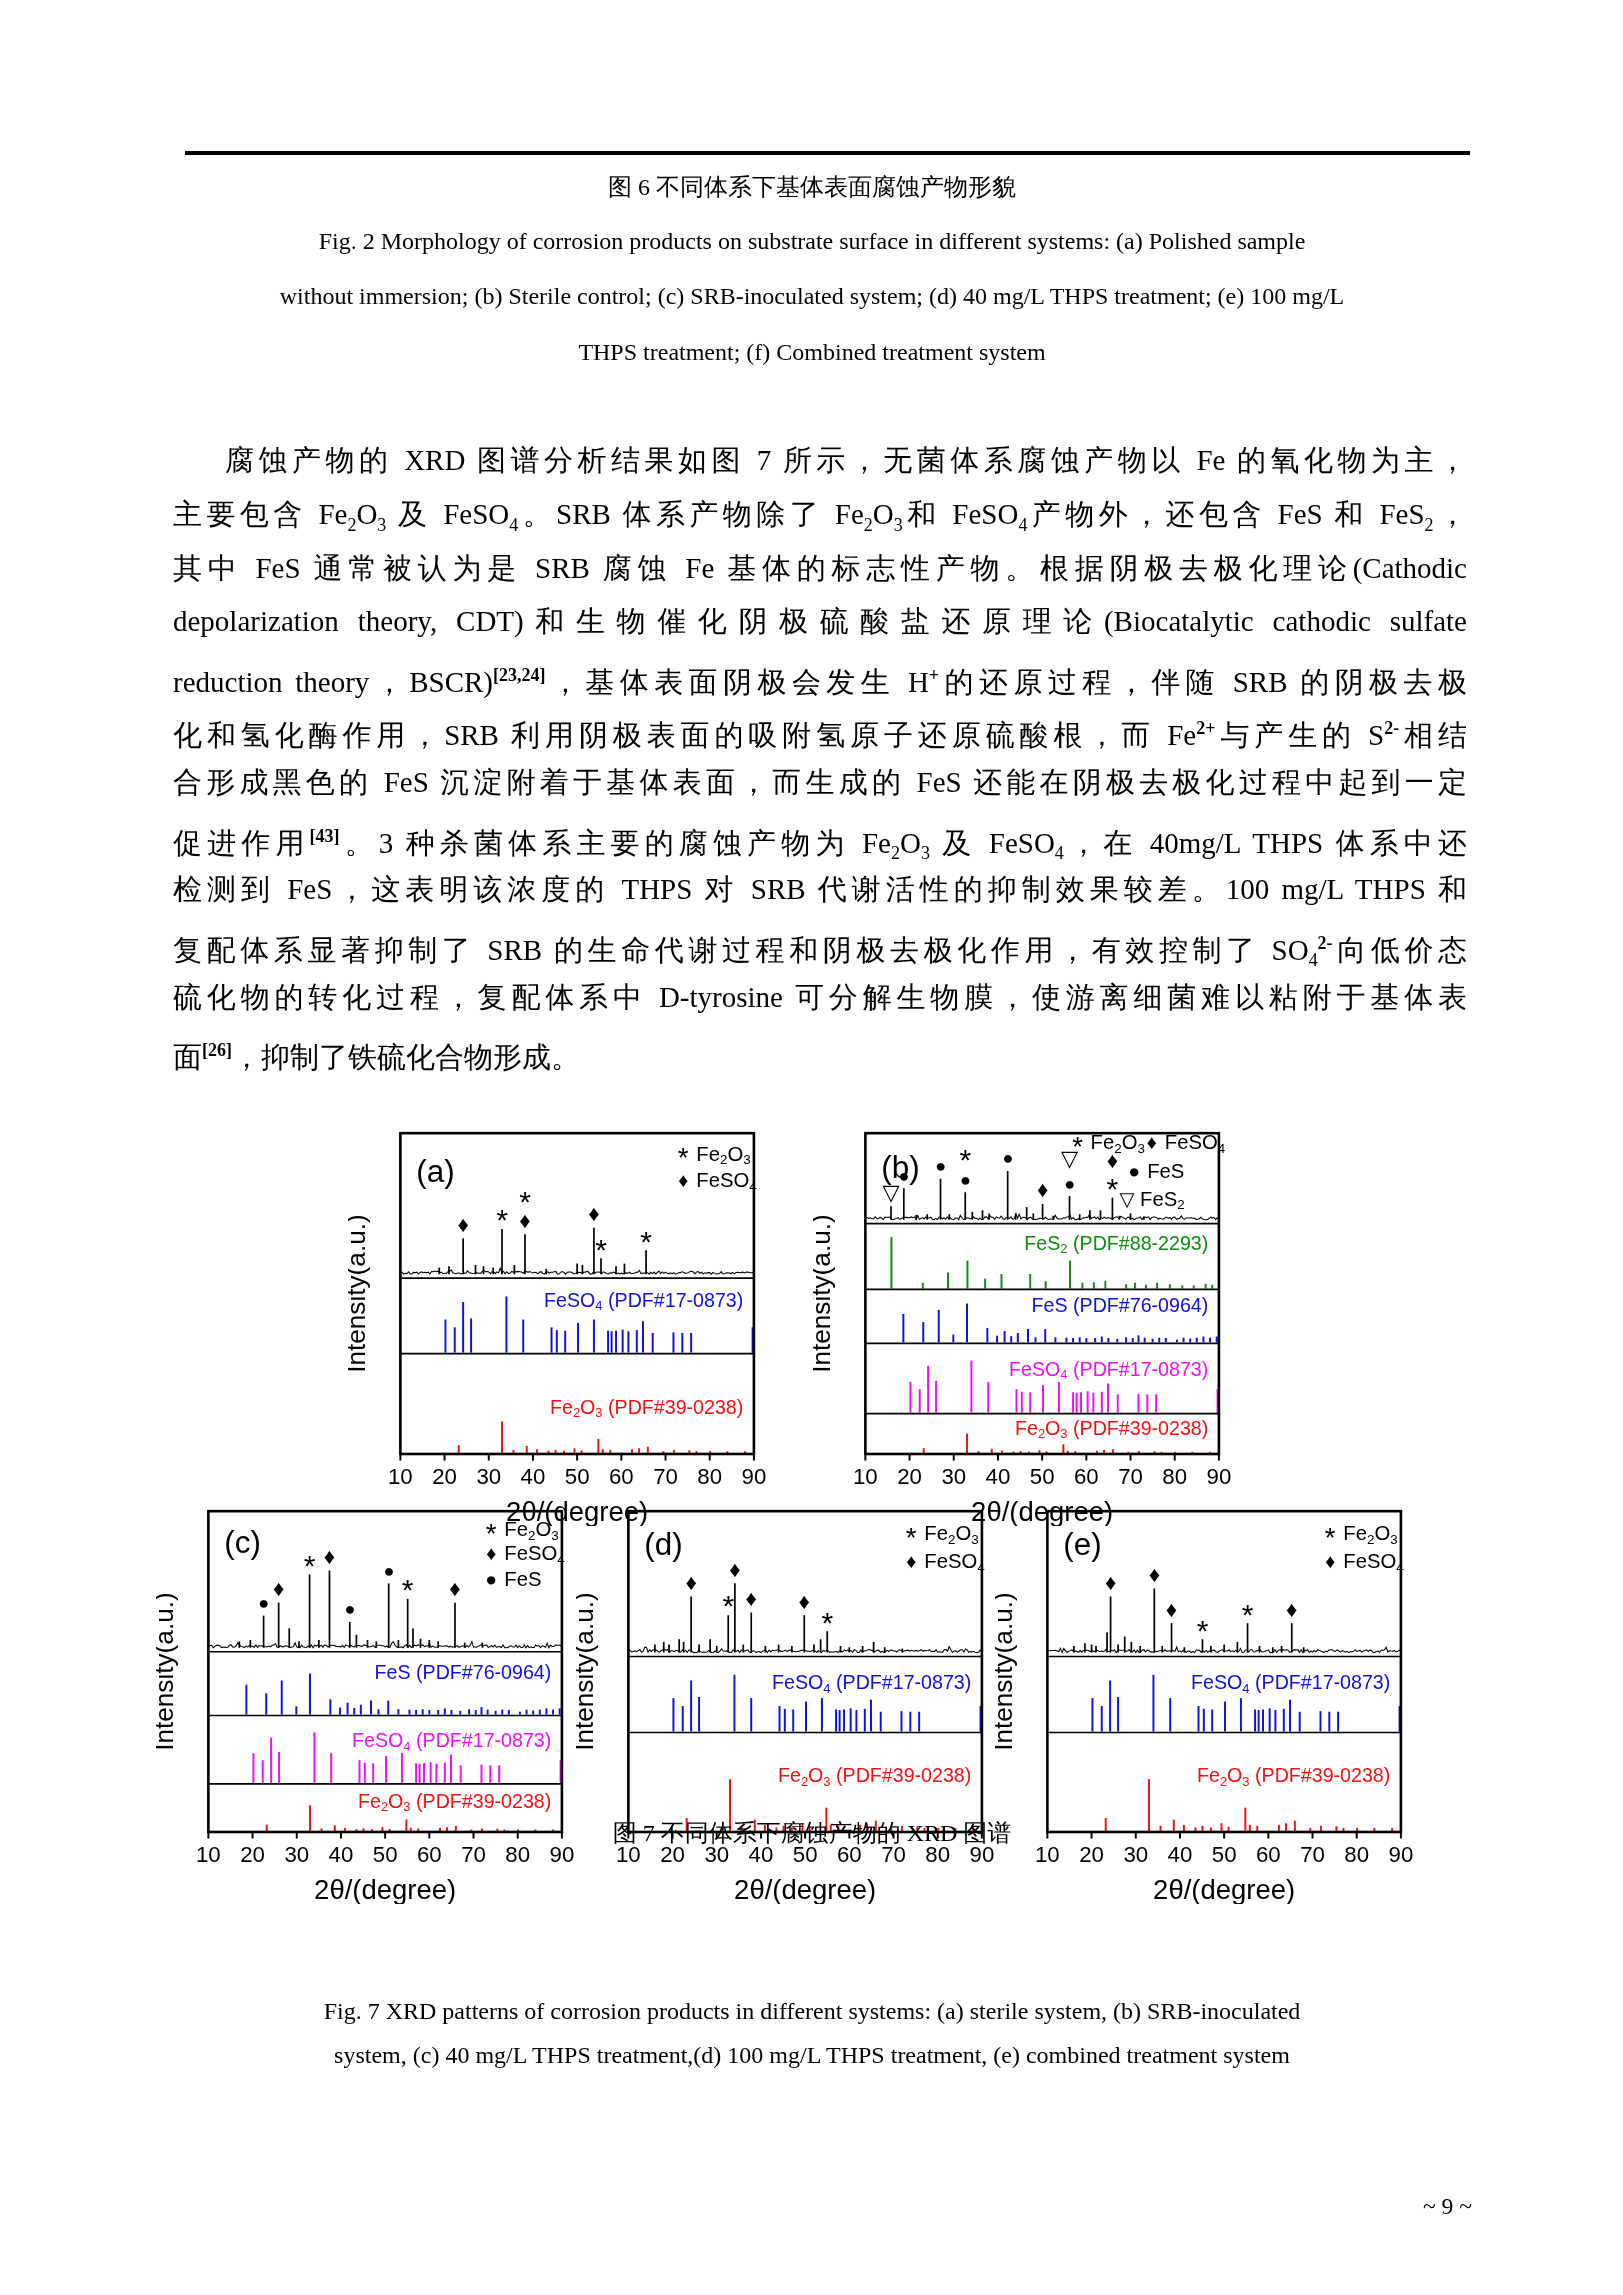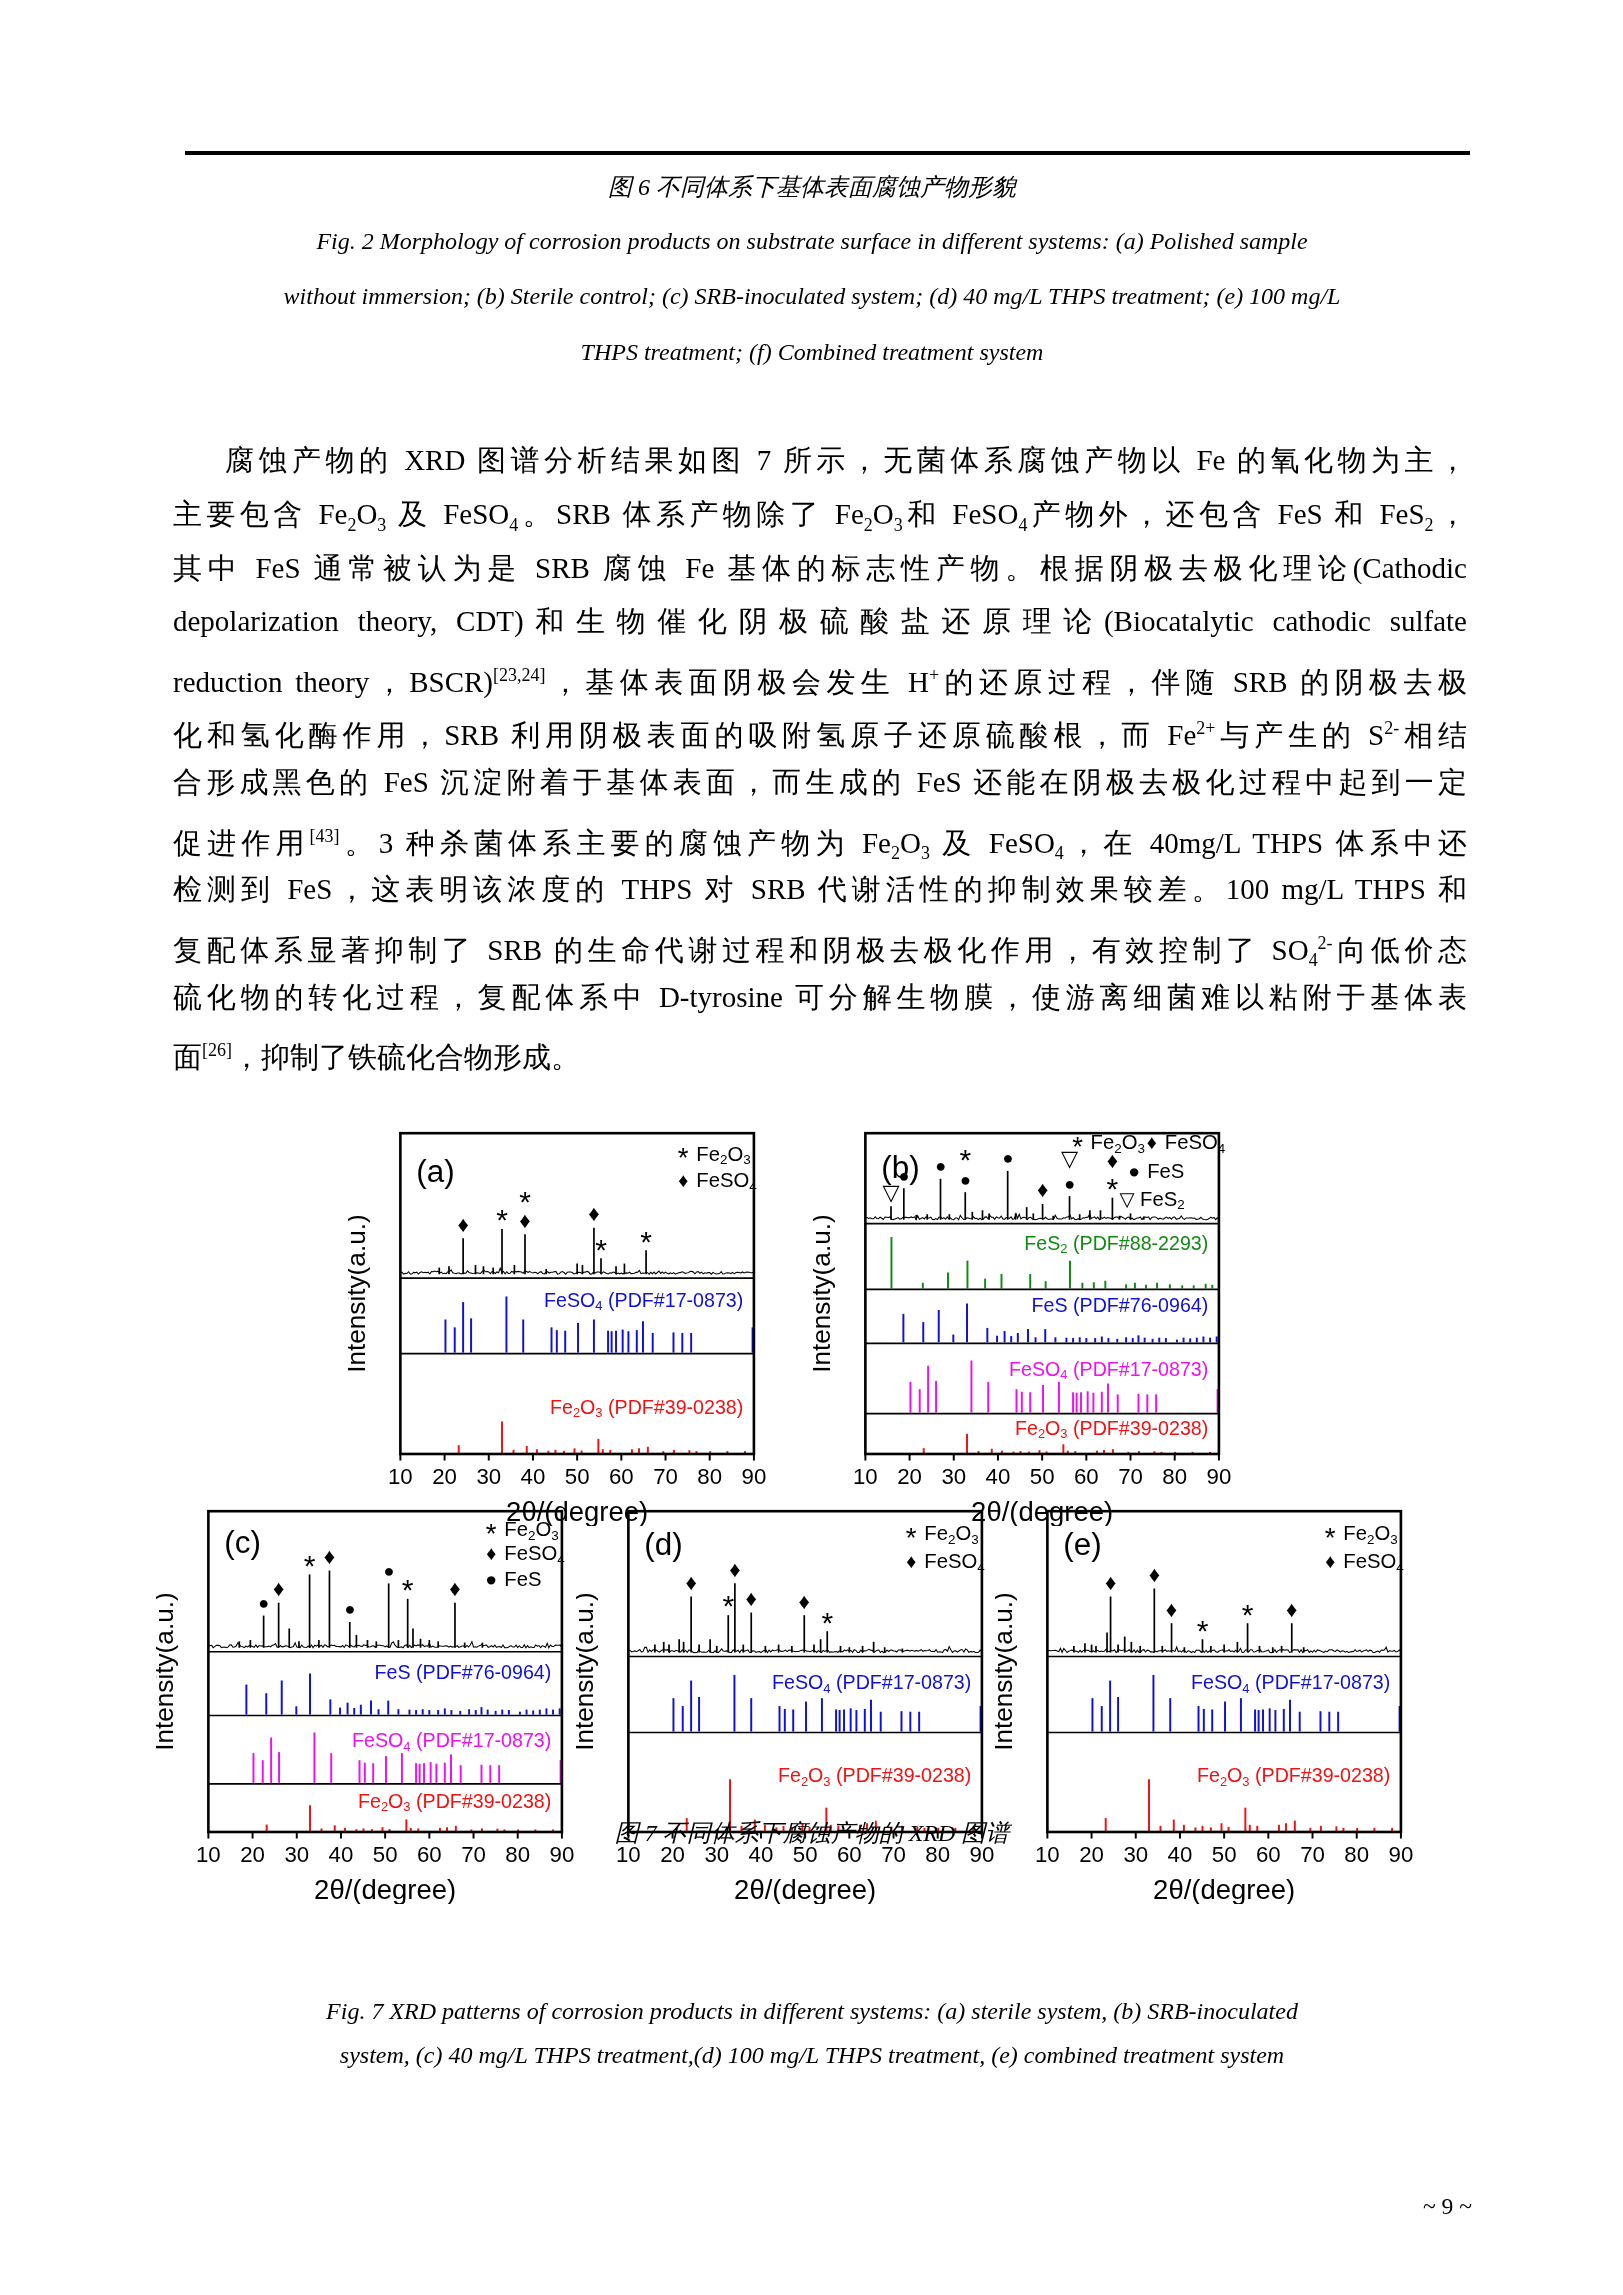--- a/index.html
+++ b/index.html
@@ -1,25 +1,25 @@
 <!DOCTYPE html>
 <html style="font-size:10.5px"><head>
 <meta charset="utf-8">
 <style>
   html,body{margin:0;padding:0;background:#ffffff;}
   body{position:relative;width:1623px;height:2295px;overflow:hidden;
        font-family:"Liberation Serif","DejaVu Serif",serif;color:#000;}
   .rule{position:absolute;left:185px;top:151px;width:1285px;height:3.9px;background:#000;}
-  .cap{position:absolute;left:166px;width:1292px;text-align:center;font-size:24px;white-space:nowrap;font-style:italic;}
+  .cap{position:absolute;left:166px;width:1292px;text-align:center;font-size:24px;white-space:nowrap;}
   .pline{position:absolute;left:173px;width:1294px;height:54px;line-height:54px;font-size:29px;
          text-align:justify;text-align-last:justify;white-space:nowrap;}
   .pline.first{text-indent:52px;}
   .pline.last{text-align:center;text-align-last:left;}
   sub{font-size:0.62em;}
-  sup{font-size:0.62em;}
+  sup{font-size:0.62em;font-weight:bold;}
   .chart{position:absolute;width:419px;height:419px;}
   .pagenum{position:absolute;left:173px;top:2193px;width:1299px;text-align:right;font-size:23.6px;}
 </style>
 </head>
 <body>
 
 <div class="rule"></div>
 
 <div class="cap" style="top:171px">图 6 不同体系下基体表面腐蚀产物形貌</div>
 <div class="cap" style="top:228px">Fig. 2 Morphology of corrosion products on substrate surface in different systems: (a) Polished sample</div>

